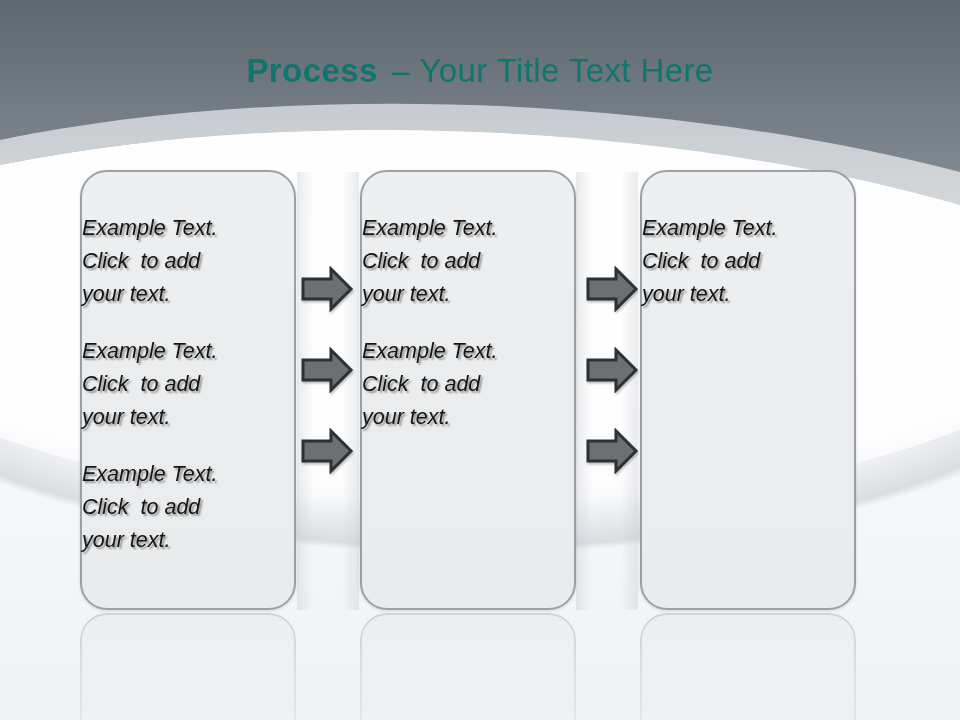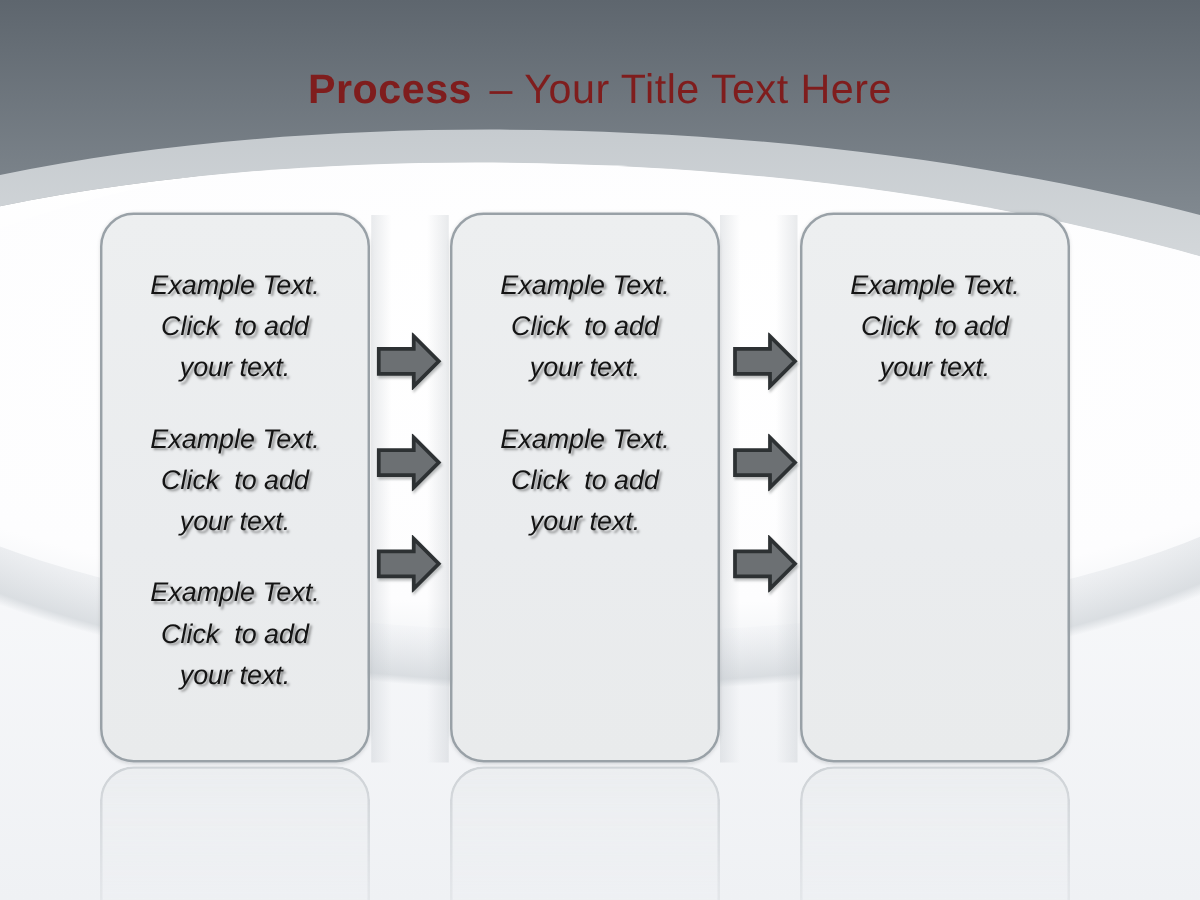--- a/index.html
+++ b/index.html
@@ -6,21 +6,21 @@
   .slide {
     position:relative; width:960px; height:720px; overflow:hidden;
     font-family:"Liberation Sans", sans-serif;
     background:#f2f4f6;
   }
   .bg-svg { position:absolute; left:0; top:0; width:960px; height:720px; }
 
   
   .title {
     position:absolute; top:52px; left:0; width:960px;
-    text-align:center; color:#7f1d1d; font-size:33px; line-height:38px;
+    text-align:center; color:#0f766e; font-size:33px; line-height:38px;
     letter-spacing:0.4px; cursor:default;
   }
   .title .kw   { font-weight:bold; margin-right:14px; }
   .title .dash { font-weight:normal; margin-right:9px; }
   .title .rest { font-weight:normal; }
 
   
   .gap-channel {
     position:absolute; top:172px; width:62px; height:438px;
     background:linear-gradient(to right,
@@ -35,21 +35,21 @@
     border:2px solid #99a1a7; border-radius:27px;
     background:linear-gradient(180deg,#edeff0 0%, #eaecee 60%, #e9ebec 100%);
     box-shadow:0 1px 3px rgba(70,78,84,0.18);
     padding-top:40px;
   }
   .box-1 { left:80px; }
   .box-2 { left:360px; }
   .box-3 { left:640px; }
 
   .para {
-    margin:0 0 24px 0; text-align:center;
+    margin:0 0 24px 0; text-align:left;
     font-style:italic; font-size:21.5px; line-height:33px; color:#141414;
     text-shadow:2px 2px 2px rgba(0,0,0,0.38);
     cursor:text;
   }
   .para .line { display:block; white-space:pre; }
 
   
   .arrow {
     position:absolute; width:53px; height:46px;
     filter:drop-shadow(1px 2px 1px rgba(40,45,48,0.3));

